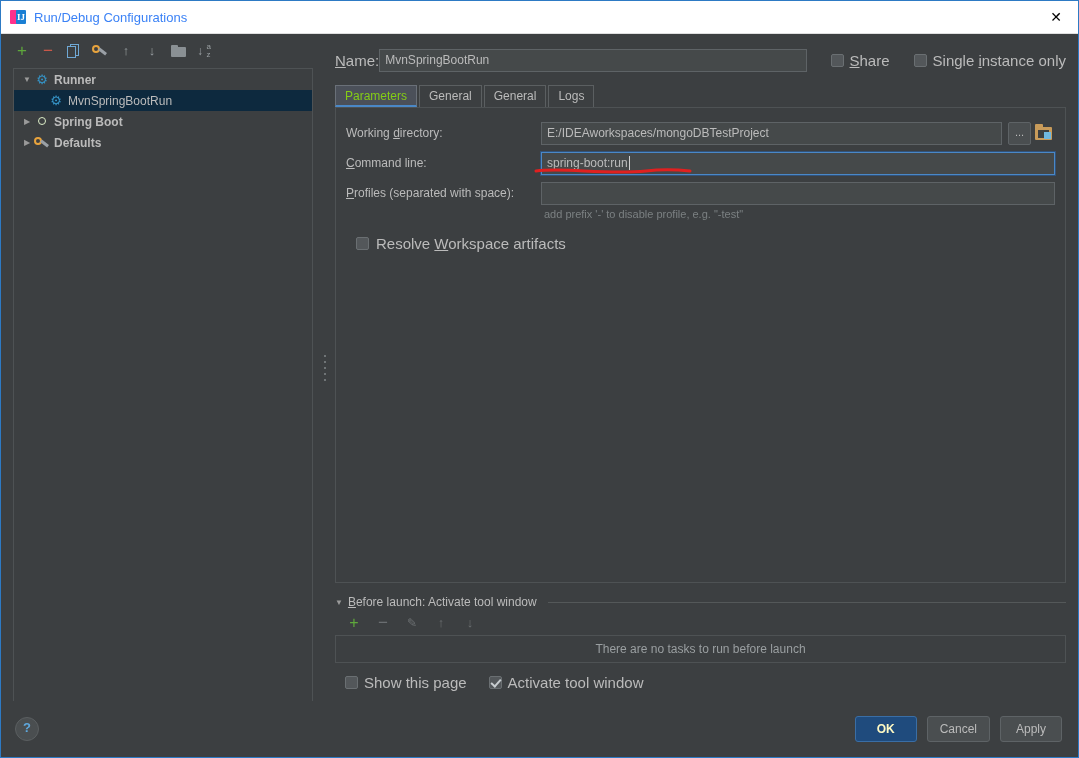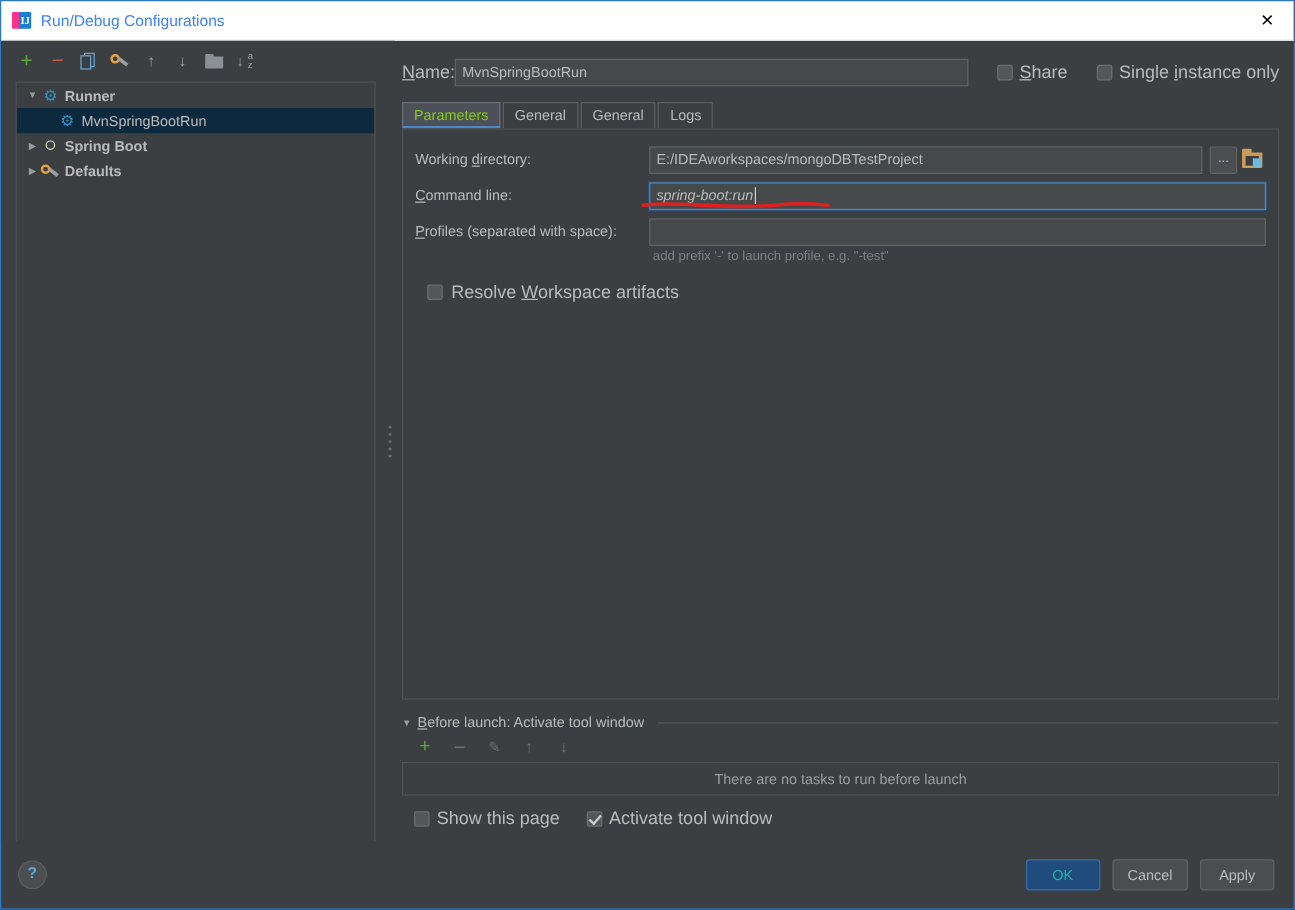--- a/index.html
+++ b/index.html
@@ -488,21 +488,22 @@
     border-radius: 3px;
     color: #bbbbbb;
     font-size: 12px;
     line-height: 24px;
     text-align: center;
     cursor: default;
   }
   .dlg-btn.primary {
     background: #1f4b7d;
     border-color: #3a6ea5;
-    color: #14b8a6;
+    color: #fef9c3;
+    font-weight: bold;
   }
 
   
   .annotation {
     position: absolute;
     pointer-events: none;
   }
   
   .gl-plus { color: #5fa83c; font-size: 17px; line-height: 16px; font-weight: 400; }
   .gl-minus { color: #d05a4a; font-size: 17px; line-height: 14px; }
@@ -681,32 +682,32 @@
           <div class="icon-folder-btn">
             <span class="folder-tab"></span>
               <span class="folder-shape"></span>
             <span class="folder-inner"></span>
               <span class="folder-blue"></span>
           </div>
         </div>
 
         <div class="form-row">
           <span class="form-label"><u>C</u>ommand line:</span>
-          <span class="text-input grow-input focused" style="display:flex;align-items:center;font-style:italic;">
+          <span class="text-input grow-input focused" style="display:flex;align-items:center;">
             <span>spring-boot:run</span>
               <span class="caret"></span>
           </span>
         </div>
 
         <div class="form-row">
           <span class="form-label"><u>P</u>rofiles (separated with space):</span>
           <input class="text-input grow-input" type="text" value="" style="">
         </div>
 
-        <div class="hint">add prefix '-' to launch profile, e.g. "-test"</div>
+        <div class="hint">add prefix '-' to disable profile, e.g. "-test"</div>
 
         <div class="chk-row">
           <span class="checkbox"></span>
           <span class="field-label">Resolve <u>W</u>orkspace artifacts</span>
         </div>
 
         <svg class="annotation" width="160" height="14" style="left:198px; top:57px;" viewBox="0 0 160 14">
           <path d="M2,6 C 30,2 70,10 112,6 C 130,4 146,5 156,6" stroke="#e02020" stroke-width="3" fill="none" stroke-linecap="round"></path>
         </svg>
       </div>

